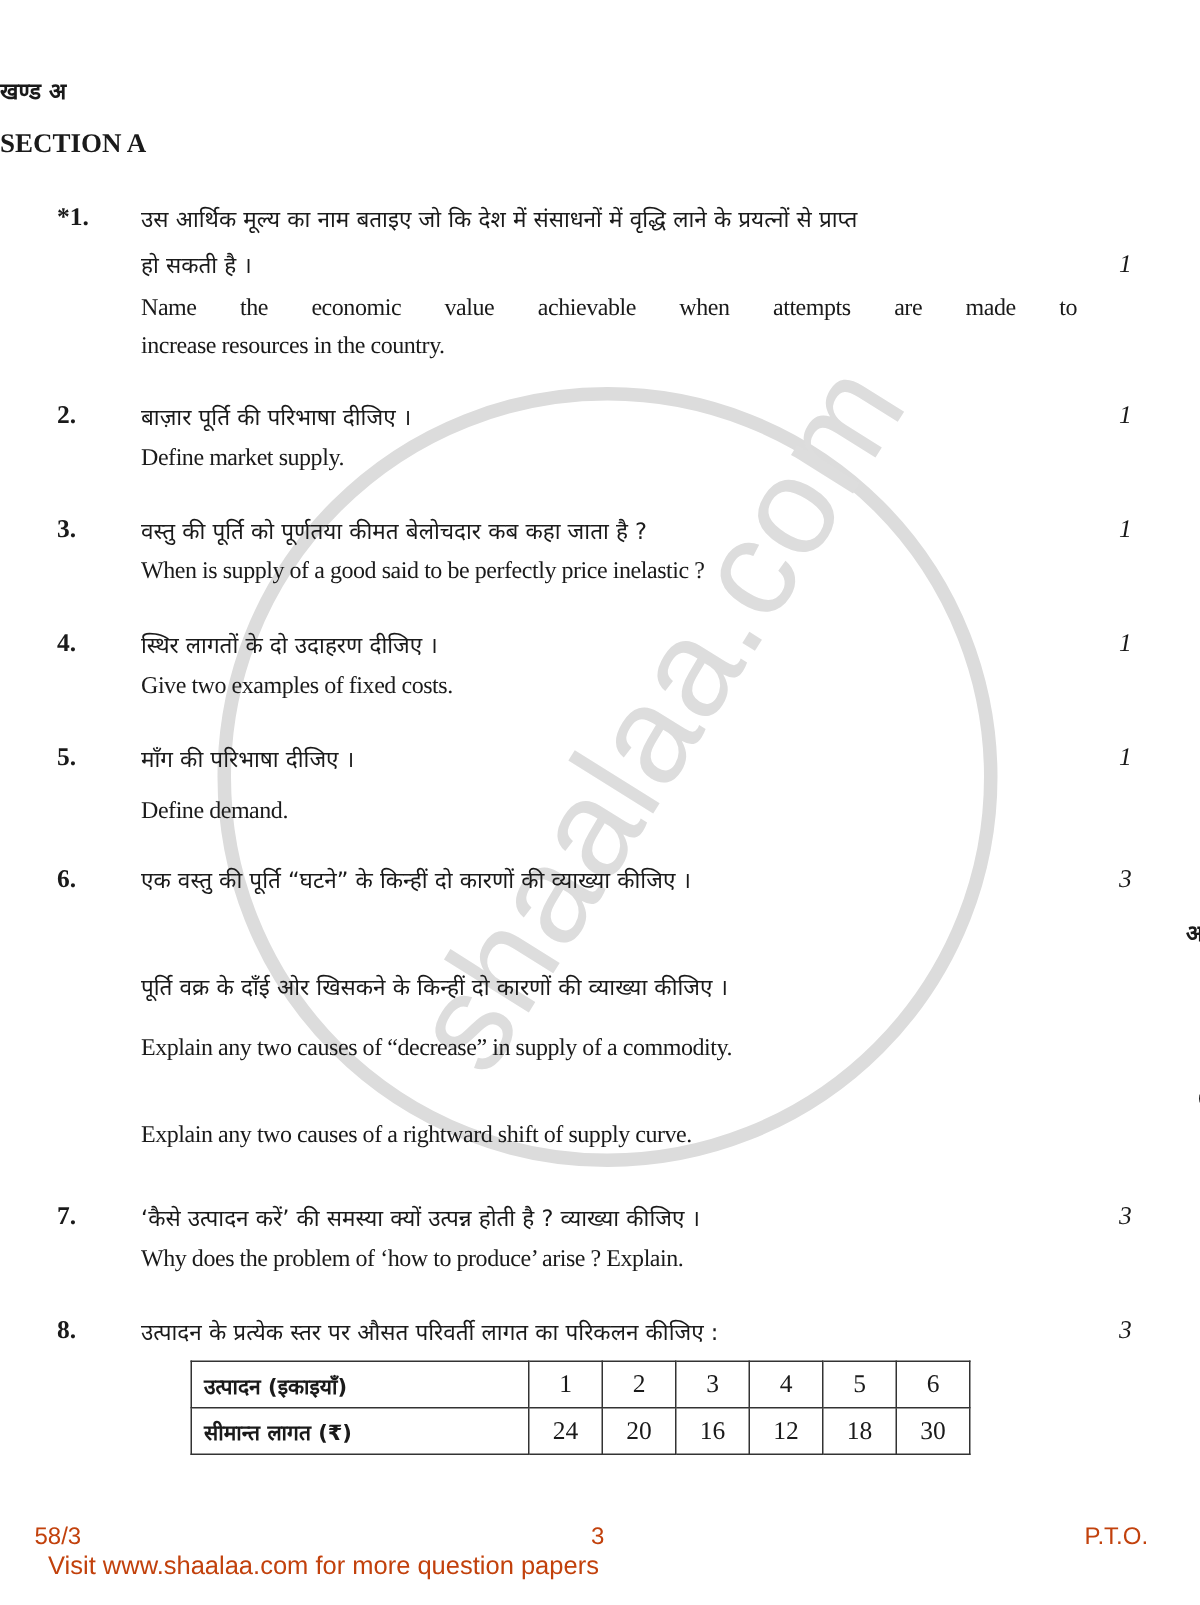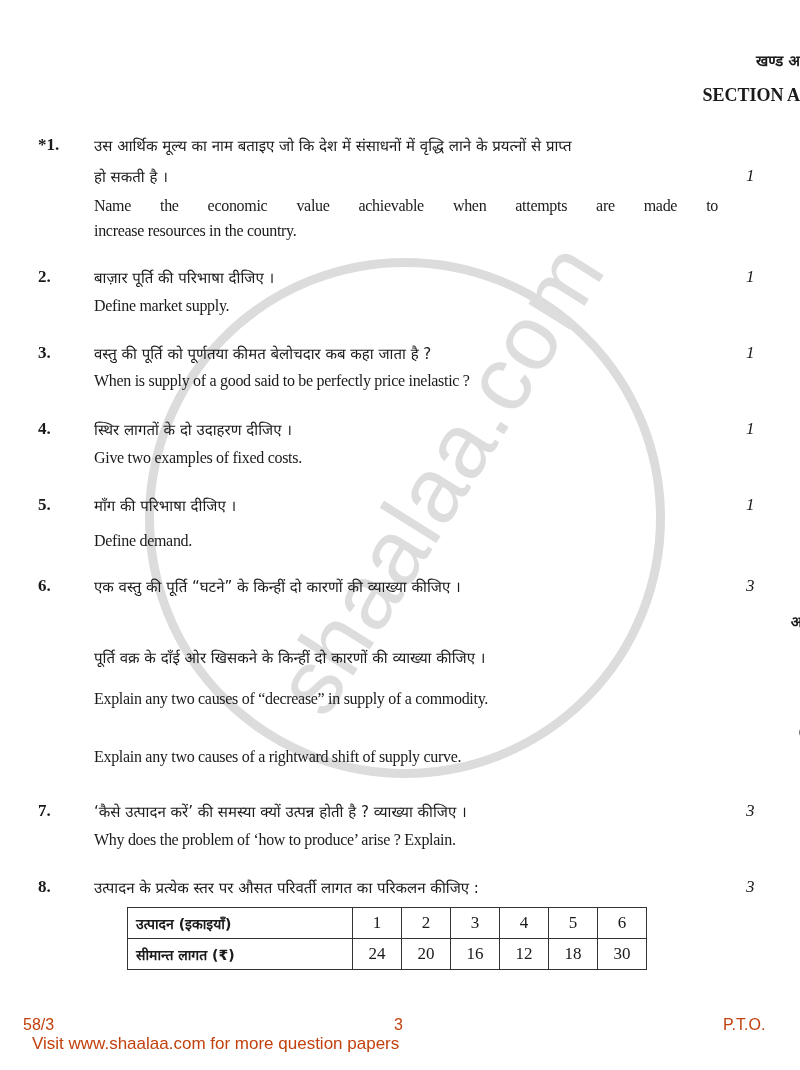--- a/index.html
+++ b/index.html
@@ -11,22 +11,22 @@
   .watermark-circle {
     position: absolute; left: 145px; top: 258px; width: 520px; height: 520px;
     border: 9px solid #dcdcdc; border-radius: 50%; box-sizing: border-box; z-index: 0;
   }
   .watermark-text {
     position: absolute; left: 195px; top: 465px; width: 440px; text-align: center;
     font-family: "Liberation Sans", sans-serif; font-size: 92px; color: #dddddd;
     transform: rotate(-58deg); transform-origin: center; z-index: 0; letter-spacing: 1px;
   }
   .content { position: absolute; left: 0; top: 0; width: 800px; z-index: 1; }
-  .heading-hi { position: absolute; top: 50px; left: 0; width: 800px; text-align: right; font-size: 15px; font-weight: bold; }
-  .heading-en { position: absolute; top: 85px; left: 0; width: 800px; text-align: right; font-size: 18px; font-weight: bold; font-family: "Liberation Serif", serif; }
+  .heading-hi { position: absolute; top: 50px; left: 0; width: 800px; text-align: left; font-size: 15px; font-weight: bold; }
+  .heading-en { position: absolute; top: 85px; left: 0; width: 800px; text-align: left; font-size: 18px; font-weight: bold; font-family: "Liberation Serif", serif; }
   .q { position: absolute; left: 0; width: 800px; }
   .qnum { position: absolute; left: 38px; font-weight: bold; font-size: 17px; font-family: "Liberation Serif", serif; }
   .marks { position: absolute; left: 746px; font-style: italic; font-size: 17px; font-family: "Liberation Serif", serif; }
   .line { position: absolute; left: 94px; font-size: 16px; white-space: nowrap; }
   .hi { font-family: "DejaVu Sans", sans-serif; font-size: 15px; }
   .en { font-family: Liberation Serif, serif; font-size: 16px; letter-spacing: -0.3px; }
   .just { width: 624px; text-align: justify; text-align-last: justify; }
   .center { position: absolute; left: 0; width: 800px; text-align: right; font-weight: bold; padding-left: 24px; }
   table.cost {
     position: absolute; left: 127px; top: 907px; border-collapse: collapse; z-index: 1;

